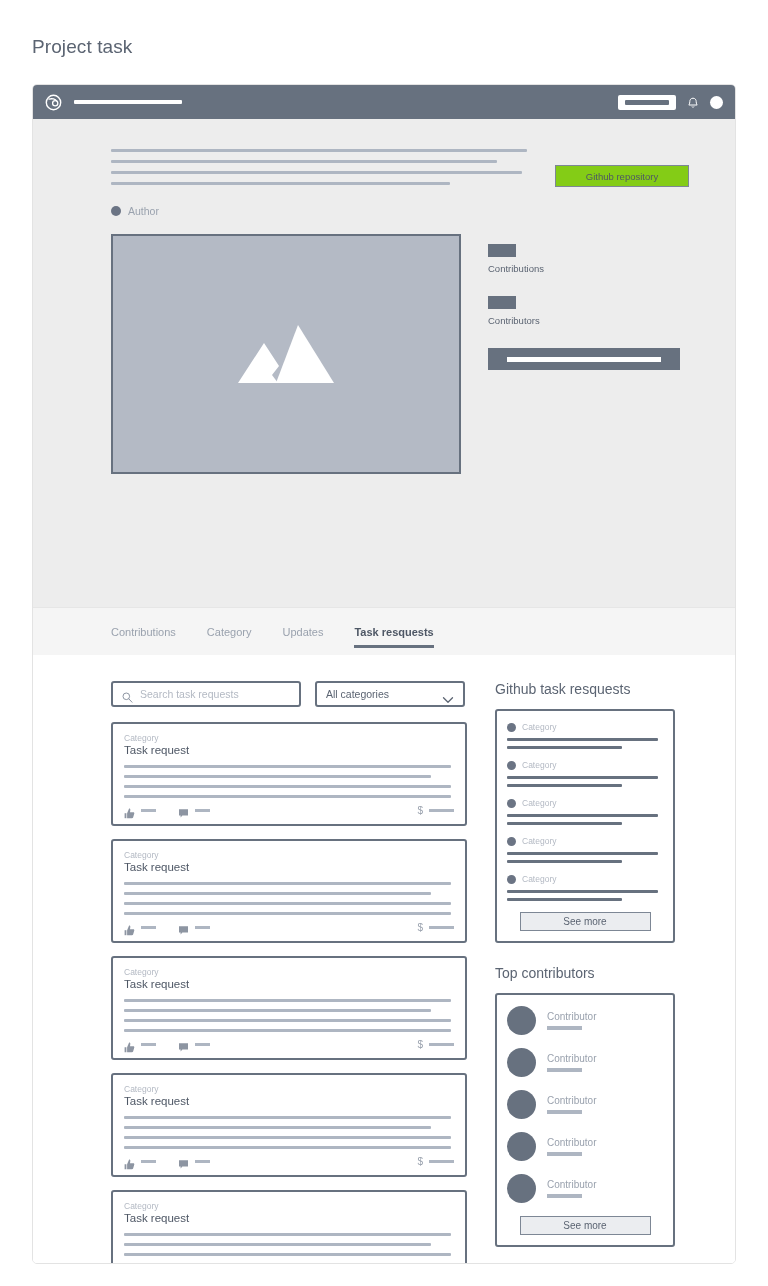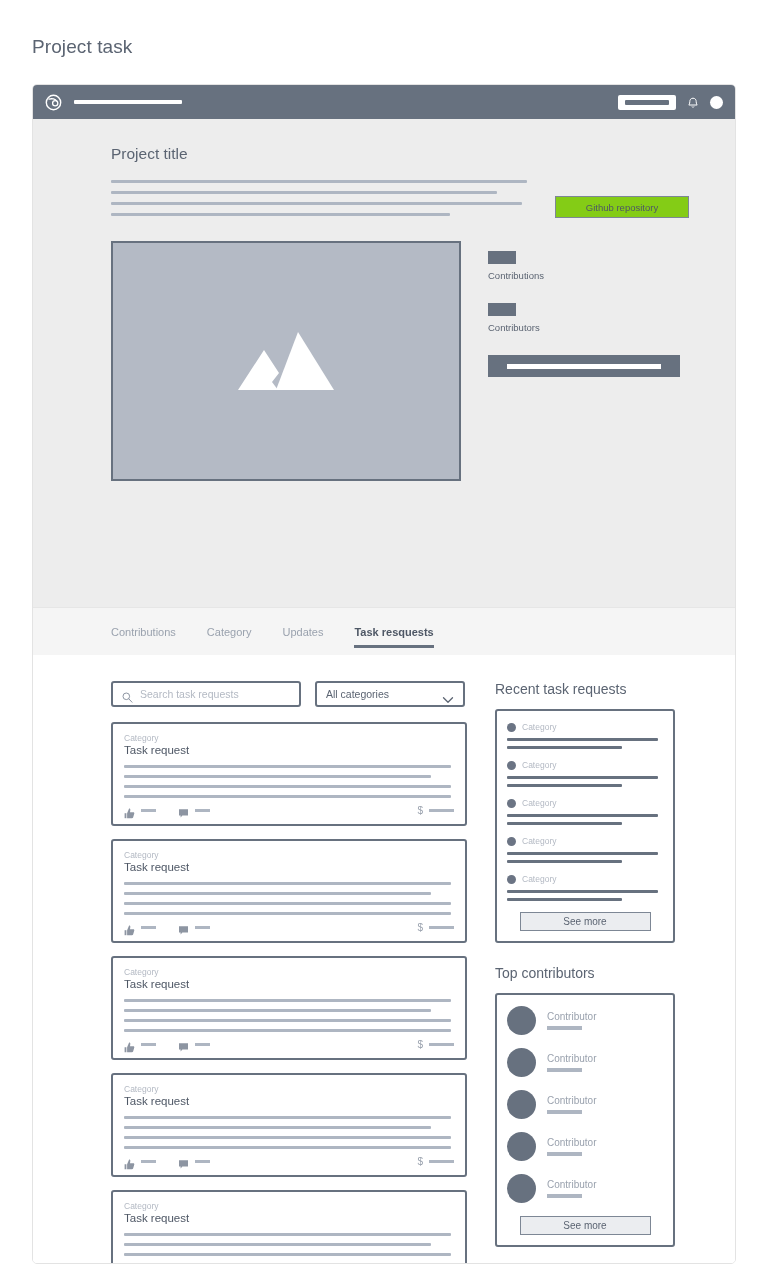--- a/index.html
+++ b/index.html
@@ -190,32 +190,35 @@
           <path d="M6 1.2 C3.8 1.2 2.8 2.8 2.8 4.6 C2.8 7 1.8 8 1.8 8 L10.2 8 C10.2 8 9.2 7 9.2 4.6 C9.2 2.8 8.2 1.2 6 1.2 Z" fill="none" stroke="#ffffff" stroke-width="1"></path>
           <path d="M4.9 9.6 C5.1 10.4 6.9 10.4 7.1 9.6" fill="none" stroke="#ffffff" stroke-width="1"></path>
         </svg>
       </span>
       <span class="nav-avatar"></span>
     </span>
   </div>
 
   <div class="hero">
     <div class="hero-inner">
-      <div class="project-title">Project title</div>
 
       <div class="hero-top">
         <div class="hero-desc">
           <div class="ph-line" style="width:98%"></div>
           <div class="ph-line" style="width:91%"></div>
           <div class="ph-line" style="width:97%"></div>
           <div class="ph-line" style="width:80%"></div>
         </div>
         <div class="github-btn">Github repository</div>
       </div>
 
+      <div class="author-row">
+        <span class="author-dot"></span>
+        <span class="author-name">Author</span>
+      </div>
 
       <div class="hero-body">
         <div class="img-placeholder">
           <span class="mountain-icon">
             <svg viewBox="0 0 96 58" width="96" height="58">
               <path d="M0 58 L26 18 L41 41 L34 50 L40 58 Z" fill="#ffffff"></path>
               <path d="M38 58 L60 0 L96 58 Z" fill="#ffffff"></path>
             </svg>
           </span>
         </div>
@@ -393,21 +396,21 @@
               <div class="ph-line" style="width:93%"></div>
               <div class="ph-line" style="width:99%"></div>
               <div class="ph-line" style="width:99%"></div>
             </div>
           </div>
         </div>
 
     </div>
 
     <div class="col-side">
-      <div class="side-title">Recent task requests</div>
+      <div class="side-title">Github task resquests</div>
       <div class="panel">
         <div id="recent-list">
             <div class="recent-item">
               <div class="recent-head">
                 <span class="recent-dot"></span>
                 <span class="recent-label">Category</span>
               </div>
               <div class="ph-line" style="width:97%"></div>
               <div class="ph-line" style="width:74%"></div>
             </div>

